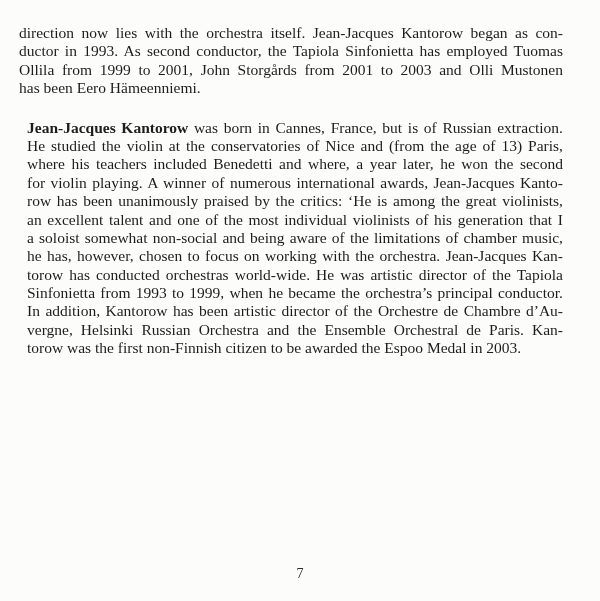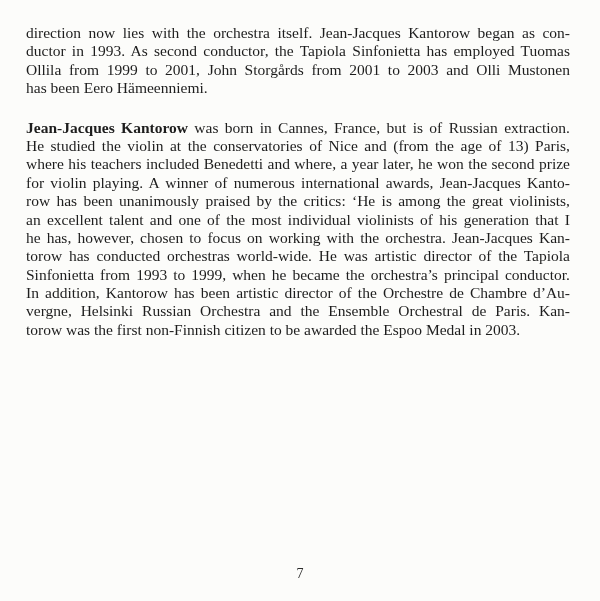--- a/index.html
+++ b/index.html
@@ -13,32 +13,33 @@
     position: relative;
     overflow: hidden;
     font-family: "Liberation Serif", "DejaVu Serif", serif;
   }
   .page {
     position: absolute;
     inset: 0;
   }
   .text-block {
     position: absolute;
-    left: 26px;
+    left: 19px;
     top: 24px;
     width: 544px;
     color: #1d1d1d;
     font-size: 15.5px;
     line-height: 18.4px;
   }
   .paragraph {
     margin: 0;
   }
   .paragraph + .paragraph {
     margin-top: 21px;
+    margin-left: 8px;
   }
   .line {
     text-align: justify;
     text-align-last: justify;
     height: 18.4px;
     overflow: hidden;
   }
   .line.last {
     text-align-last: left;
   }
@@ -67,20 +68,21 @@
         <div class="line">Ollila from 1999 to 2001, John Storgårds from 2001 to 2003 and Olli Mustonen</div>
         <div class="line last">has been Eero Hämeenniemi.</div>
       </div>
       <div class="paragraph">
         <div class="line"><span class="bold-name">Jean-Jacques Kantorow</span> was born in Cannes, France, but is of Russian extraction.</div>
         <div class="line">He studied the violin at the conservatories of Nice and (from the age of 13) Paris,</div>
         <div class="line">where his teachers included Benedetti and where, a year later, he won the second prize</div>
         <div class="line">for violin playing. A winner of numerous international awards, Jean-Jacques Kanto-</div>
         <div class="line">row has been unanimously praised by the critics: ‘He is among the great violinists,</div>
         <div class="line">an excellent talent and one of the most individual violinists of his generation that I</div>
+        <div class="line">a soloist somewhat non-social and being aware of the limitations of chamber music,</div>
         <div class="line">he has, however, chosen to focus on working with the orchestra. Jean-Jacques Kan-</div>
         <div class="line">torow has conducted orchestras world-wide. He was artistic director of the Tapiola</div>
         <div class="line">Sinfonietta from 1993 to 1999, when he became the orchestra’s principal conductor.</div>
         <div class="line">In addition, Kantorow has been artistic director of the Orchestre de Chambre d’Au-</div>
         <div class="line">vergne, Helsinki Russian Orchestra and the Ensemble Orchestral de Paris. Kan-</div>
         <div class="line last">torow was the first non-Finnish citizen to be awarded the Espoo Medal in 2003.</div>
       </div>
     </div>
   <div class="page-number">7</div>
 </div>

